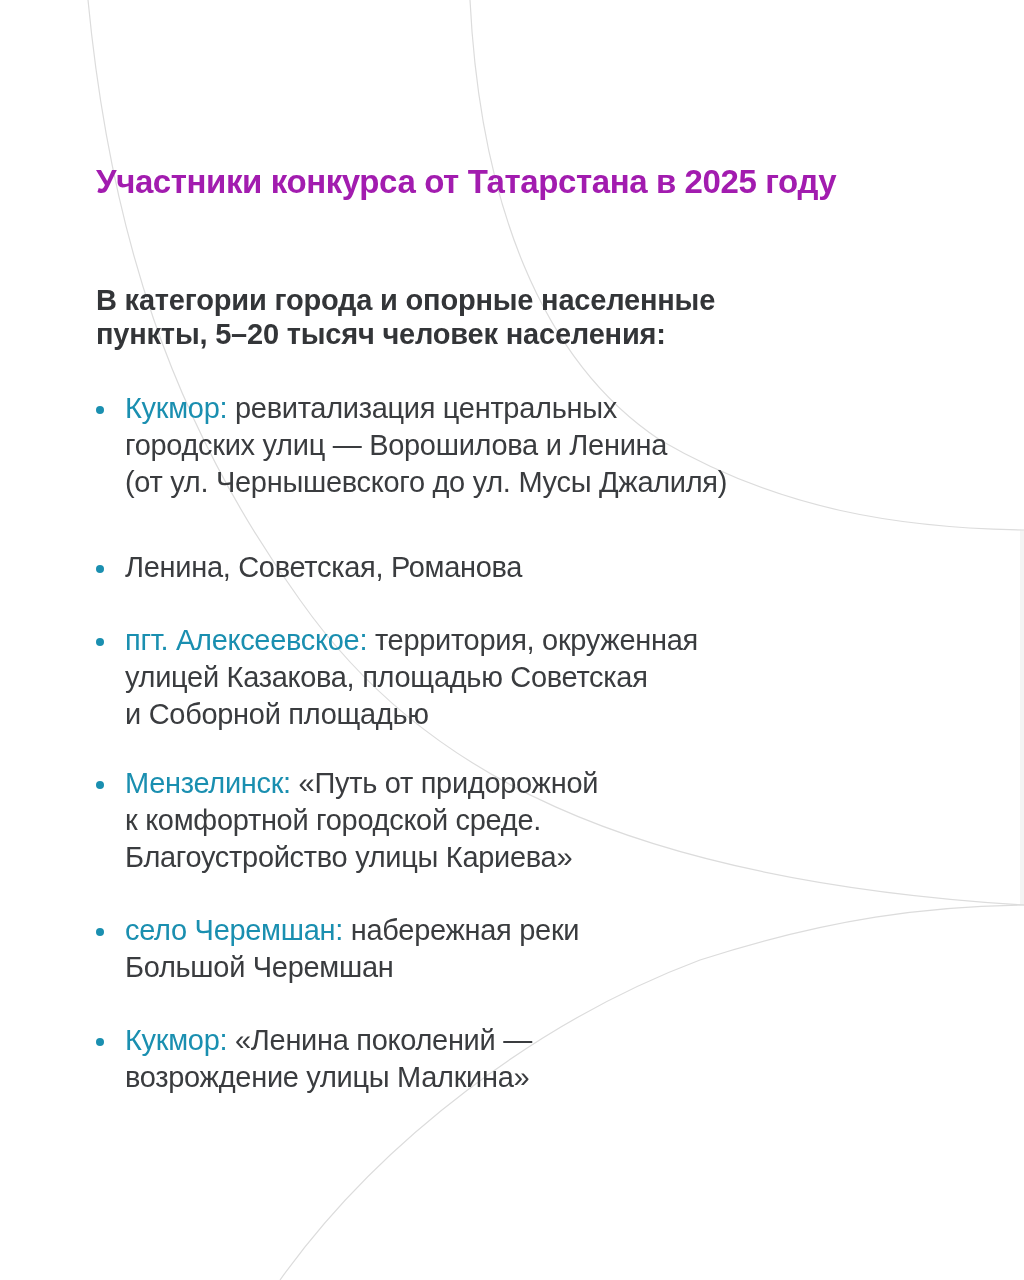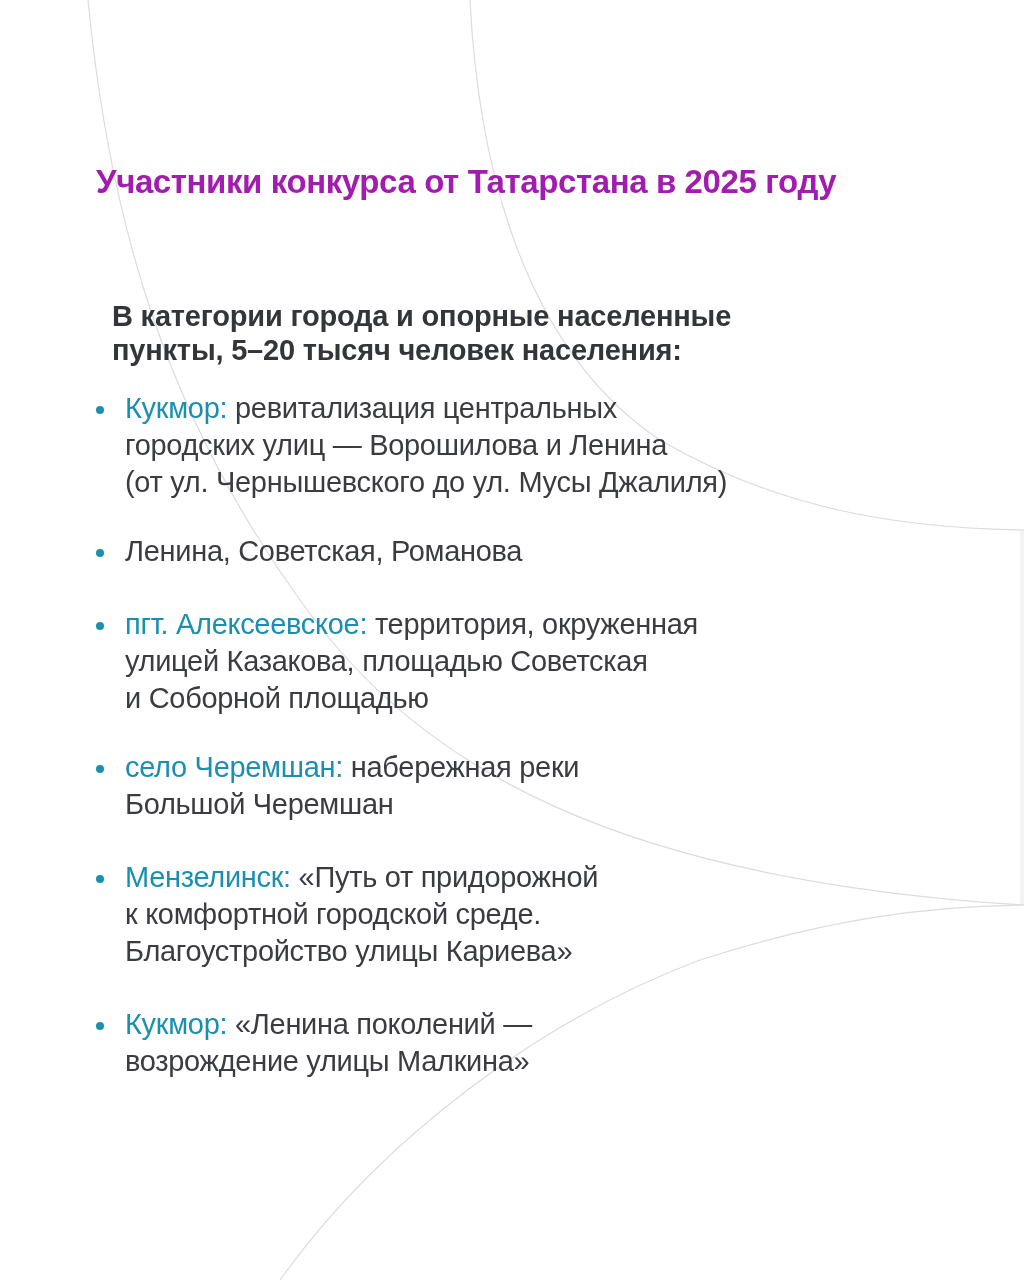--- a/index.html
+++ b/index.html
@@ -9,21 +9,21 @@
       font-family: "Liberation Sans", "DejaVu Sans", sans-serif;
     }
     .bg-decor { position: absolute; left: 0; top: 0; width: 1024px; height: 1280px; pointer-events: none; }
     .content { position: absolute; left: 96px; top: 0; width: 880px; }
     .title {
       position: absolute; top: 163px; left: 0; margin: 0;
       font-size: 33px; font-weight: 700; letter-spacing: -0.4px;
       color: #a21caf; white-space: nowrap;
     }
     .subtitle {
-      position: absolute; top: 283px; left: 0; margin: 16px;
+      position: absolute; top: 283px; left: 0; margin: 0;
       font-size: 29px; font-weight: 700; line-height: 34px; letter-spacing: -0.2px;
       color: #333538; width: 760px;
     }
     .list { position: absolute; left: 0; top: 390px; margin: 0; padding: 0; list-style: none; width: 880px; }
     .item { position: relative; padding-left: 29px; font-size: 29px; line-height: 37px; color: #3a3c3f; letter-spacing: -0.3px; }
     .bullet {
       position: absolute; left: 0; top: 16px; width: 8px; height: 8px; border-radius: 50%;
       background: #1a8fb0;
     }
     .place { color: #1a8fb0; }
@@ -41,46 +41,46 @@
 
 <div class="content">
   <h1 class="title">Участники конкурса от Татарстана в 2025 году</h1>
 
   <p class="subtitle">
     <span class="line">В категории города и опорные населенные</span>
     <span class="line">пункты, 5–20 тысяч человек населения:</span>
   </p>
 
   <ul class="list">
-    <li class="item" style="margin-bottom:32px;">
+    <li class="item" style="margin-bottom:48px;">
       <span class="bullet"></span>
       <span class="line"><span class="place">Кукмор:</span><span> ревитализация центральных</span></span>
       <span class="line">городских улиц — Ворошилова и Ленина</span>
       <span class="line">(от ул. Чернышевского до ул. Мусы Джалиля)</span>
     </li>
     <li class="item" style="margin-bottom:36px;">
       <span class="bullet"></span>
       <span class="line">Ленина, Советская, Романова</span>
     </li>
     <li class="item" style="margin-bottom:32px;">
       <span class="bullet"></span>
       <span class="line"><span class="place">пгт. Алексеевское:</span><span> территория, окруженная</span></span>
       <span class="line">улицей Казакова, площадью Советская</span>
       <span class="line">и Соборной площадью</span>
     </li>
     <li class="item" style="margin-bottom:36px;">
       <span class="bullet"></span>
-      <span class="line"><span class="place">село Черемшан:</span><span> набережная реки</span></span>
-      <span class="line">Большой Черемшан</span>
+      <span class="line"><span class="place">Мензелинск:</span><span> «Путь от придорожной</span></span>
+      <span class="line">к комфортной городской среде.</span>
+      <span class="line">Благоустройство улицы Кариева»</span>
     </li>
     <li class="item" style="margin-bottom:36px;">
       <span class="bullet"></span>
-      <span class="line"><span class="place">Мензелинск:</span><span> «Путь от придорожной</span></span>
-      <span class="line">к комфортной городской среде.</span>
-      <span class="line">Благоустройство улицы Кариева»</span>
+      <span class="line"><span class="place">село Черемшан:</span><span> набережная реки</span></span>
+      <span class="line">Большой Черемшан</span>
     </li>
     <li class="item">
       <span class="bullet"></span>
       <span class="line"><span class="place">Кукмор:</span><span> «Ленина поколений —</span></span>
       <span class="line">возрождение улицы Малкина»</span>
     </li>
   </ul>
 </div>
 
 </body></html>

